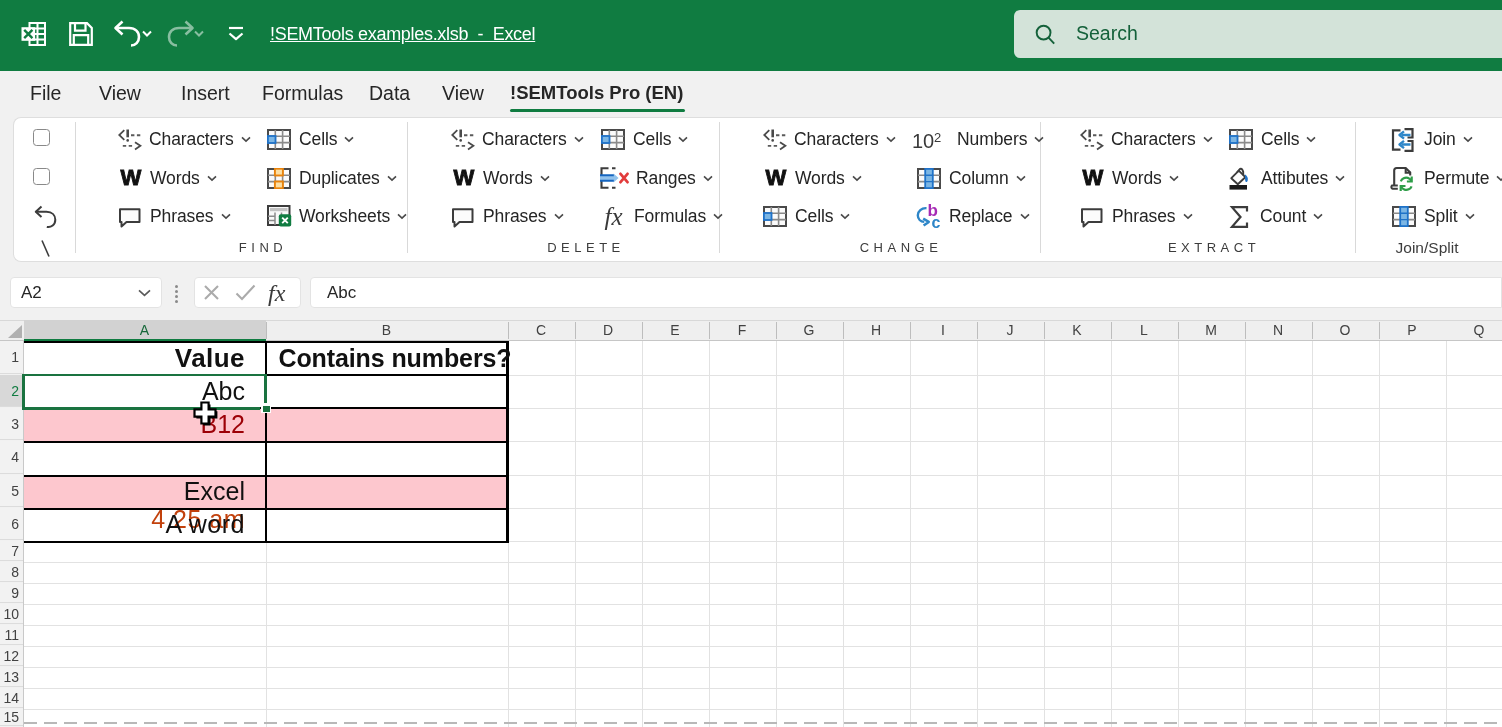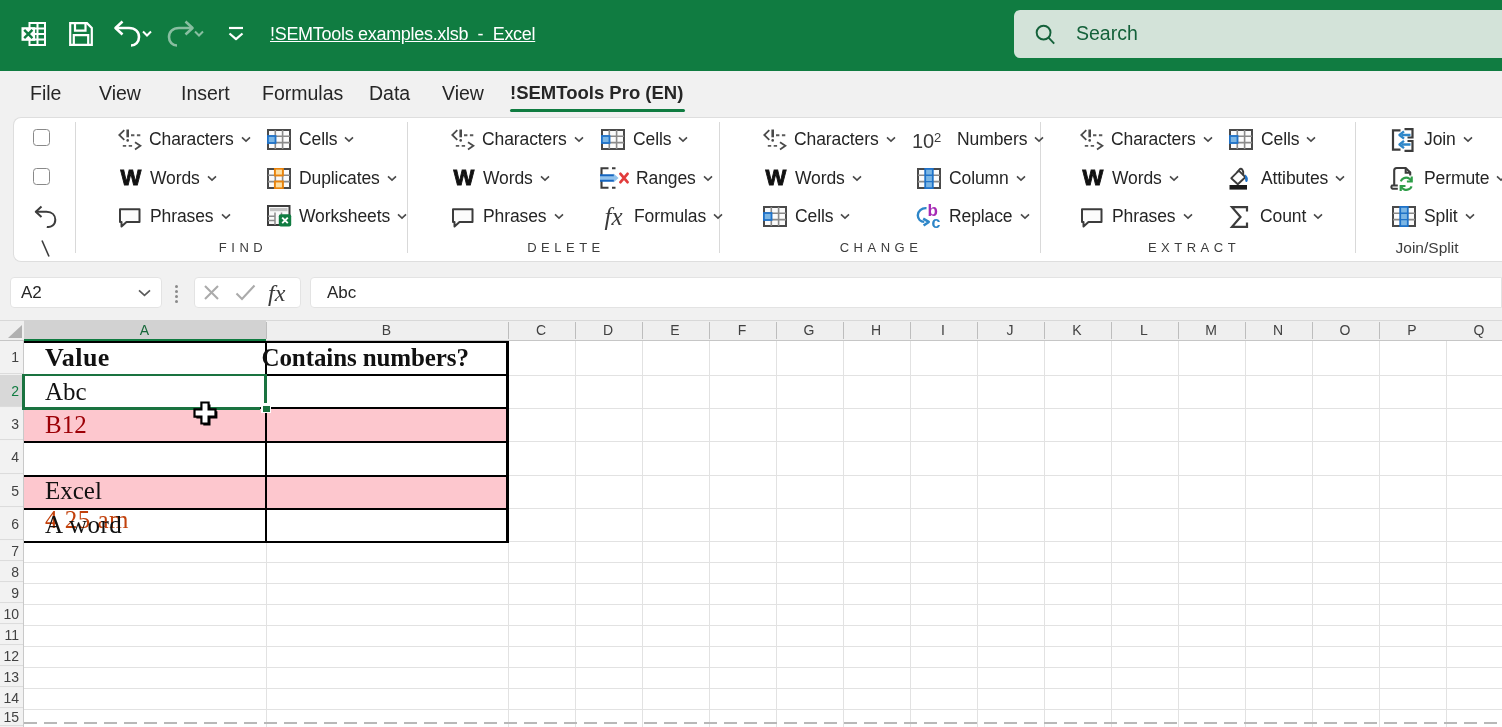--- a/index.html
+++ b/index.html
@@ -14,34 +14,34 @@
 
 .menuitem{position:absolute;top:82px;font-size:19.5px;color:#262626;white-space:nowrap;}
 #semtab{font-weight:bold;font-size:18.5px;}
 #tabunderline{position:absolute;left:510px;top:108.5px;width:175px;height:3.5px;border-radius:2px;background:#107C41;}
 
 #ribbonpanel{position:absolute;left:13px;top:117px;width:1489px;height:145px;background:#fff;
   border:1px solid #DEDEDE;border-right:none;border-radius:8px 0 0 8px;box-sizing:border-box;}
 .vsep{position:absolute;top:122px;width:1px;height:131px;background:#D9D9D9;}
 .btn{position:absolute;display:flex;align-items:center;height:25px;font-size:17.5px;letter-spacing:-0.1px;color:#252525;white-space:nowrap;margin-left:24px;}
 .btn .lbl{margin:0 7px;}
-.cap{position:absolute;top:240px;height:16px;font-size:13px;color:#3C3C3C;letter-spacing:4.5px;transform:translateX(-50%);white-space:nowrap;}
+.cap{position:absolute;top:240px;height:16px;font-size:13px;color:#3C3C3C;letter-spacing:4.5px;transform:translateX(-50%);white-space:nowrap;margin-left:20px;}
 .capn{position:absolute;top:239px;height:16px;font-size:15.5px;color:#3C3C3C;transform:translateX(-50%);white-space:nowrap;}
 .wicon{font-weight:bold;font-size:22px;color:#111;width:25px;text-align:center;letter-spacing:-1px;-webkit-text-stroke:0.9px #111;}
 
 .fbox{position:absolute;background:#fff;border:1px solid #E3E3E3;border-radius:4px;box-sizing:border-box;}
 
 #colheads{position:absolute;left:0;top:320px;width:1502px;height:21px;background:#EFEFEF;border-top:1px solid #D8D8D8;box-sizing:border-box;}
 .colhead{position:absolute;top:321px;height:19px;line-height:19px;font-size:14px;color:#424242;text-align:center;}
 .rowhead{position:absolute;left:0;width:23px;background:#F2F2F2;font-size:14px;color:#424242;text-align:right;box-sizing:border-box;padding-right:4px;}
 .gridvline{position:absolute;width:1px;background:#E2E2E2;}
 .gridhline{position:absolute;height:1px;background:#E2E2E2;}
 .blk{position:absolute;background:#000;}
 .grn{position:absolute;background:#1A7340;}
-.celltext{position:absolute;font-size:25px;color:#111;text-align:left;white-space:nowrap;font-family:Liberation Serif, serif;}
+.celltext{position:absolute;font-size:25px;color:#111;text-align:right;white-space:nowrap;}
 </style>
 </head>
 <body>
 
 <div id="titlebar">
   <div id="qicons">
       <svg class="abs" style="left:21px;top:21px" width="26" height="26" viewBox="0 0 26 26" fill="none">
 <rect x="8.5" y="2" width="15.5" height="22" stroke="#fff" stroke-width="2"></rect>
 <path d="M16.5 2 V24 M8.5 7.5 H24 M8.5 13 H24 M8.5 18.5 H24" stroke="#fff" stroke-width="2"></path>
 <rect x="0.5" y="6.2" width="13.6" height="13.6" fill="#fff"></rect>

